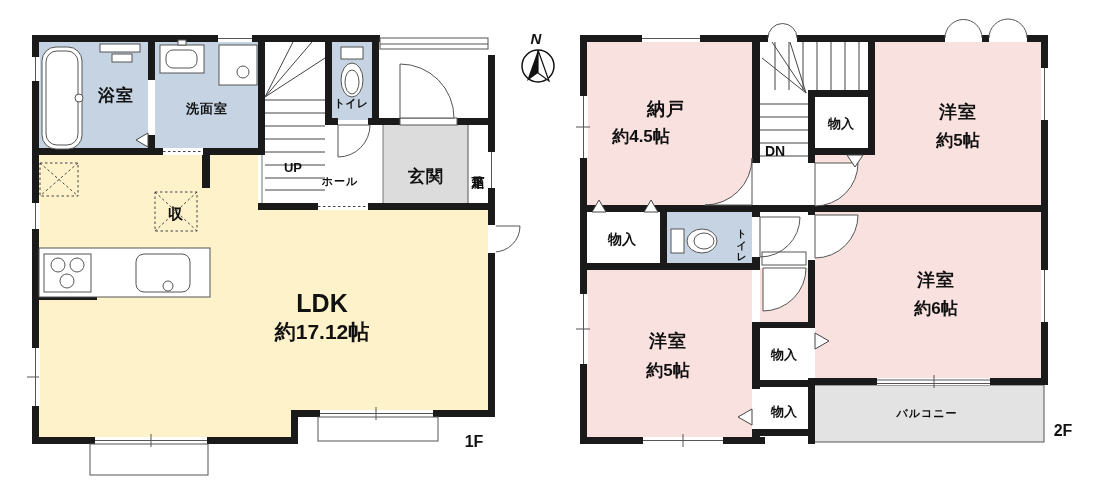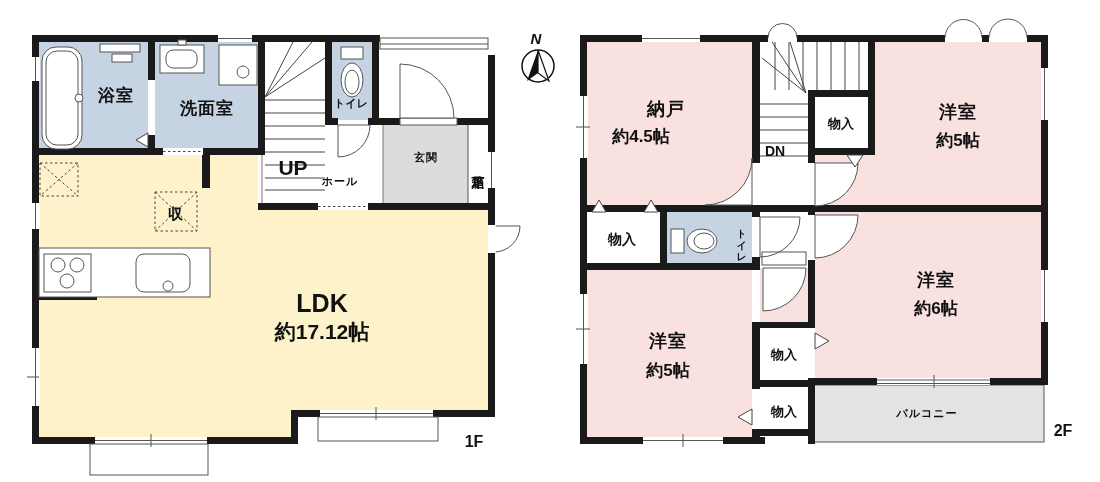--- a/index.html
+++ b/index.html
@@ -274,25 +274,25 @@
   </g>
 
   <g>
     <rect class="fixw" x="671" y="229" width="13" height="24"></rect>
     <ellipse class="fixw" cx="702" cy="241" rx="15" ry="12"></ellipse>
     <ellipse class="thin" cx="704" cy="241" rx="10" ry="8"></ellipse>
   </g>
 </svg>
 
 <div class="lbl" style="left:116px;top:95px;font-size:17px">浴室</div>
-<div class="lbl" style="left:207px;top:108px;font-size:17px">洗面室</div>
+<div class="lbl" style="left:207px;top:108px;font-size:13px">洗面室</div>
 <div class="lbl" style="left:351px;top:103px;font-size:11px;letter-spacing:0">トイレ</div>
-<div class="lbl" style="left:293px;top:167px;font-size:21px;letter-spacing:0">UP</div>
+<div class="lbl" style="left:293px;top:167px;font-size:13px;letter-spacing:0">UP</div>
 <div class="lbl" style="left:340px;top:181px;font-size:11px">ホール</div>
-<div class="lbl" style="left:426px;top:157px;font-size:11px">玄関</div>
+<div class="lbl" style="left:426px;top:176px;font-size:17px">玄関</div>
 <div class="lbl vert" style="left:478px;top:166px;font-size:13px">下足箱</div>
 <div class="lbl" style="left:176px;top:213px;font-size:15px">収</div>
 <div class="lbl" style="left:322px;top:303px;font-size:25px;letter-spacing:0">LDK</div>
 <div class="lbl" style="left:322px;top:331px;font-size:21px;letter-spacing:0">約17.12帖</div>
 <div class="lbl" style="left:474px;top:442px;font-size:16px;letter-spacing:0">1F</div>
 <div class="lbl italicN" style="left:536px;top:38px;font-size:15px">N</div>
 
 <div class="lbl" style="left:666px;top:109px;font-size:18px">納戸</div>
 <div class="lbl" style="left:641px;top:136px;font-size:17px;letter-spacing:0">約4.5帖</div>
 <div class="lbl" style="left:775px;top:151px;font-size:14px;letter-spacing:0">DN</div>

